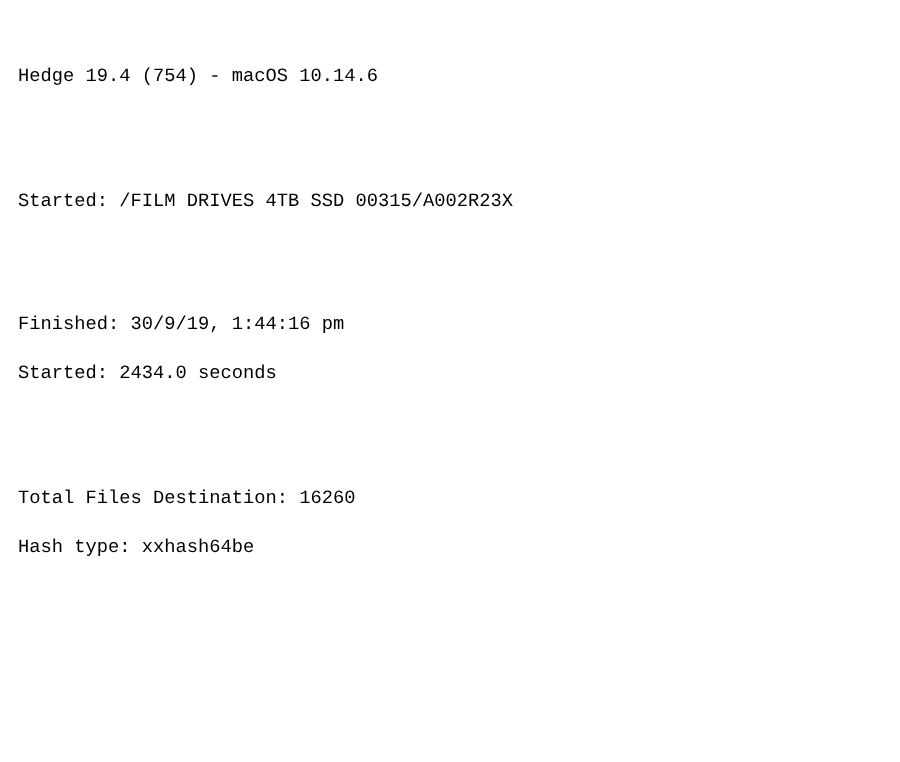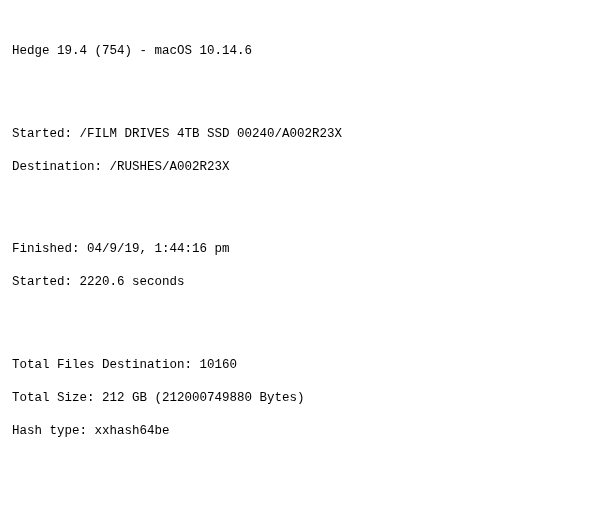--- a/index.html
+++ b/index.html
@@ -23,30 +23,28 @@
   .kv-val { display: inline; }
 </style>
 </head>
 <body>
 
 <div class="page">
 
 <span class="line">Hedge 19.4 (754) - macOS 10.14.6</span>
 <span class="line">&nbsp;</span>
 
-<span class="line"><span class="kv-key">Started:</span> <span class="kv-val">/FILM DRIVES 4TB SSD 00240/A002R23X</span></span>
-<span class="line"><span class="kv-key">Destination:</span> <span class="kv-val">/RUSHES/A002R23X</span></span>
+<span class="line"><span class="kv-key">Started:</span> <span class="kv-val">/FILM DRIVES 4TB SSD 00315/A002R23X</span></span>
 <span class="line">&nbsp;</span>
 
-<span class="line"><span class="kv-key">Finished:</span> <span class="kv-val">04/9/19, 1:44:16 pm</span></span>
-<span class="line"><span class="kv-key">Started:</span> <span class="kv-val">2220.6 seconds</span></span>
+<span class="line"><span class="kv-key">Finished:</span> <span class="kv-val">30/9/19, 1:44:16 pm</span></span>
+<span class="line"><span class="kv-key">Started:</span> <span class="kv-val">2434.0 seconds</span></span>
 <span class="line">&nbsp;</span>
 
-<span class="line"><span class="kv-key">Total Files Destination:</span> <span class="kv-val">10160</span></span>
-<span class="line"><span class="kv-key">Total Size:</span> <span class="kv-val">212 GB (212000749880 Bytes)</span></span>
+<span class="line"><span class="kv-key">Total Files Destination:</span> <span class="kv-val">16260</span></span>
 <span class="line"><span class="kv-key">Hash type:</span> <span class="kv-val">xxhash64be</span></span>
 <span class="line">&nbsp;</span>
 
 
 
 
 
 
 
 

